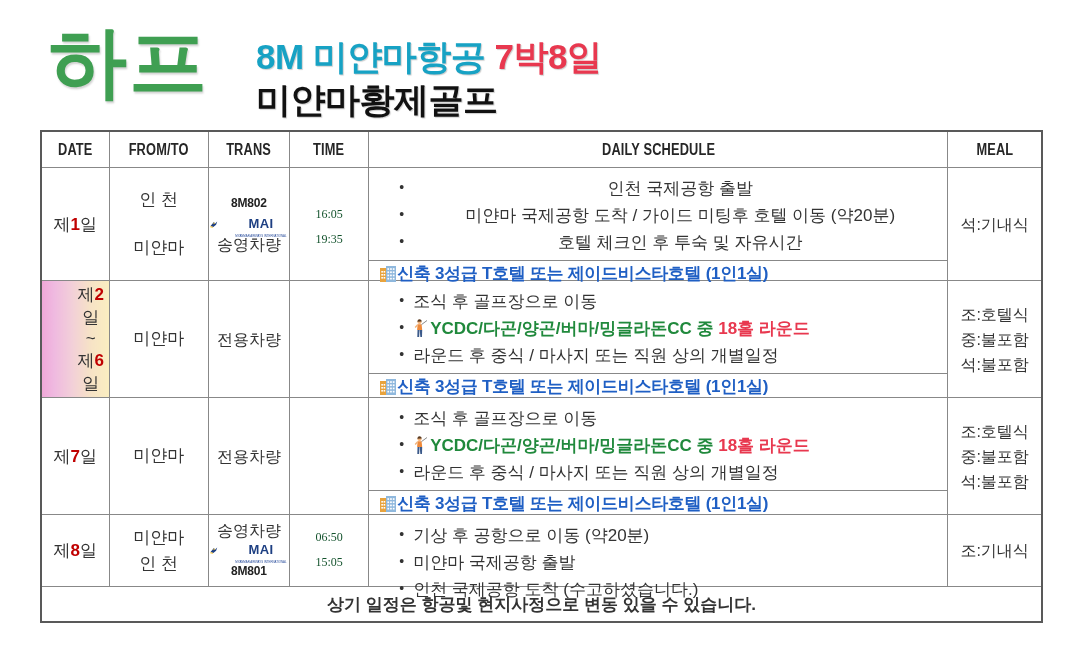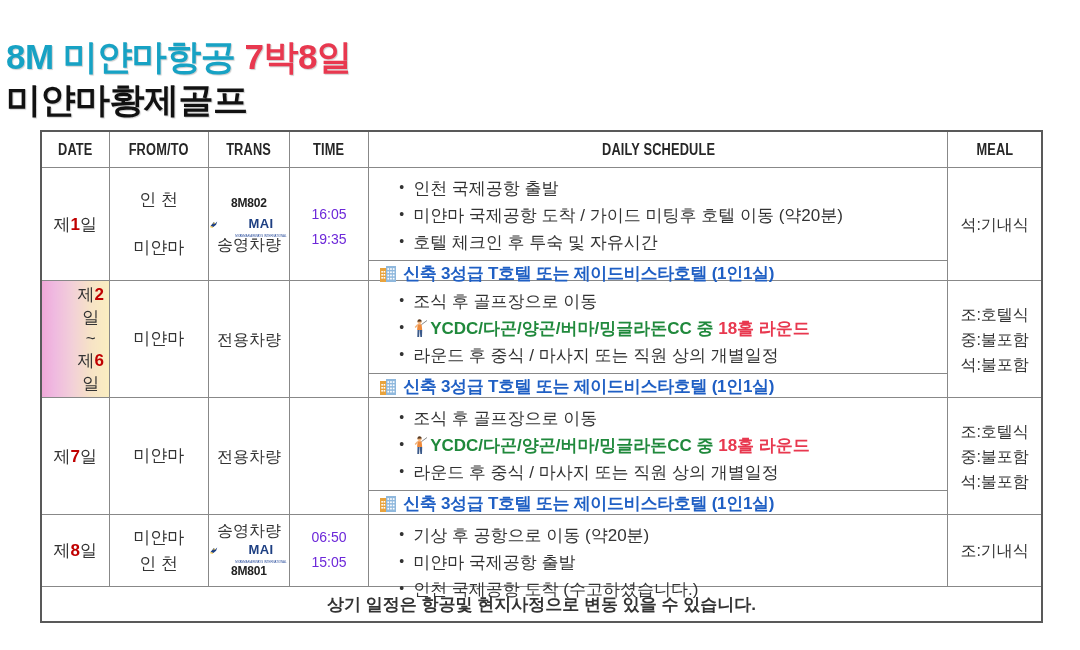--- a/index.html
+++ b/index.html
@@ -108,25 +108,26 @@
     text-align: center;
     color: #333333;
   }
   .c-date .num { color: #c00000; font-weight: 600; }
   .date-grad {
     background: linear-gradient(to right, #f0a7d8 0%, #efb9e0 18%, #f2cfd8 45%, #f6e2c6 72%, #faeec0 100%) !important;
     padding-left: 32px;
   }
   .c-time {
     text-align: center;
-    font-size: 14px;
+    font-size: 12px;
     line-height: 25px;
-    color: #6d28d9;
+    color: #14532d;
     vertical-align: top;
     padding-top: 6px;
+    font-family: Liberation Serif, serif;
   }
   .c-time.mid { vertical-align: middle; padding-top: 0; }
   .c-meal {
     text-align: center;
     font-size: 16px;
     line-height: 25px;
     color: #333333;
   }
   .c-trans {
     text-align: center;
@@ -168,21 +169,20 @@
     font-size: 14px;
     color: #333333;
   }
   .hotel-strip {
     border-top: 1px solid #888888;
     padding: 3px 0 3px 10px;
     height: 27px;
     box-sizing: border-box;
     display: flex;
     align-items: center;
-    gap: 6px;
   }
   .hotel-text {
     font-size: 17px;
     font-weight: 700;
     color: #1f5fc4;
     letter-spacing: -0.3px;
     white-space: nowrap;
   }
   .golf-green { color: #20893c; font-weight: 600; }
   .golf-red { color: #e8384f; font-weight: 700; }
@@ -231,20 +231,21 @@
     font-size: 12px;
     font-weight: 600;
     color: #222222;
     letter-spacing: -0.2px;
   }
 </style>
 </head>
 <body>
 
 <div class="header">
+  <div class="brand-logo">하프</div>
   <div class="title-block">
     <div class="title-line1">
       <span class="t-cyan">8M 미얀마항공 </span><span class="t-red">7박8일</span>
     </div>
     <div class="title-line2">미얀마황제골프</div>
   </div>
 </div>
 
 <div class="table-wrap">
 <table class="sched">
@@ -289,21 +290,21 @@
             <span class="mai-sub">MYANMAR AIRWAYS INTERNATIONAL</span>
           </span>
         </div>
         <div>송영차량</div>
       </td>
       <td class="c-time">
         <div>16:05</div>
         <div>19:35</div>
       </td>
       <td class="c-sched">
-        <div class="sched-inner" style="height:111px;">
+        <div class="sched-inner" style="height:111px;text-align:center;">
           <ul class="bullets">
             <li>인천 국제공항 출발</li>
             <li>미얀마 국제공항 도착 / 가이드 미팅후 호텔 이동 (약20분)</li>
             <li>호텔 체크인 후 투숙 및 자유시간</li>
           </ul>
           <div class="hotel-strip">
             <svg class="icon-hotel" viewBox="0 0 18 18">
               <rect x="1" y="3" width="6" height="14" fill="#e8a33d"></rect>
               <rect x="7" y="1" width="10" height="16" fill="#8fb8dd"></rect>
               <rect x="2.3" y="6" width="1.6" height="1.6" fill="#fff"></rect>

